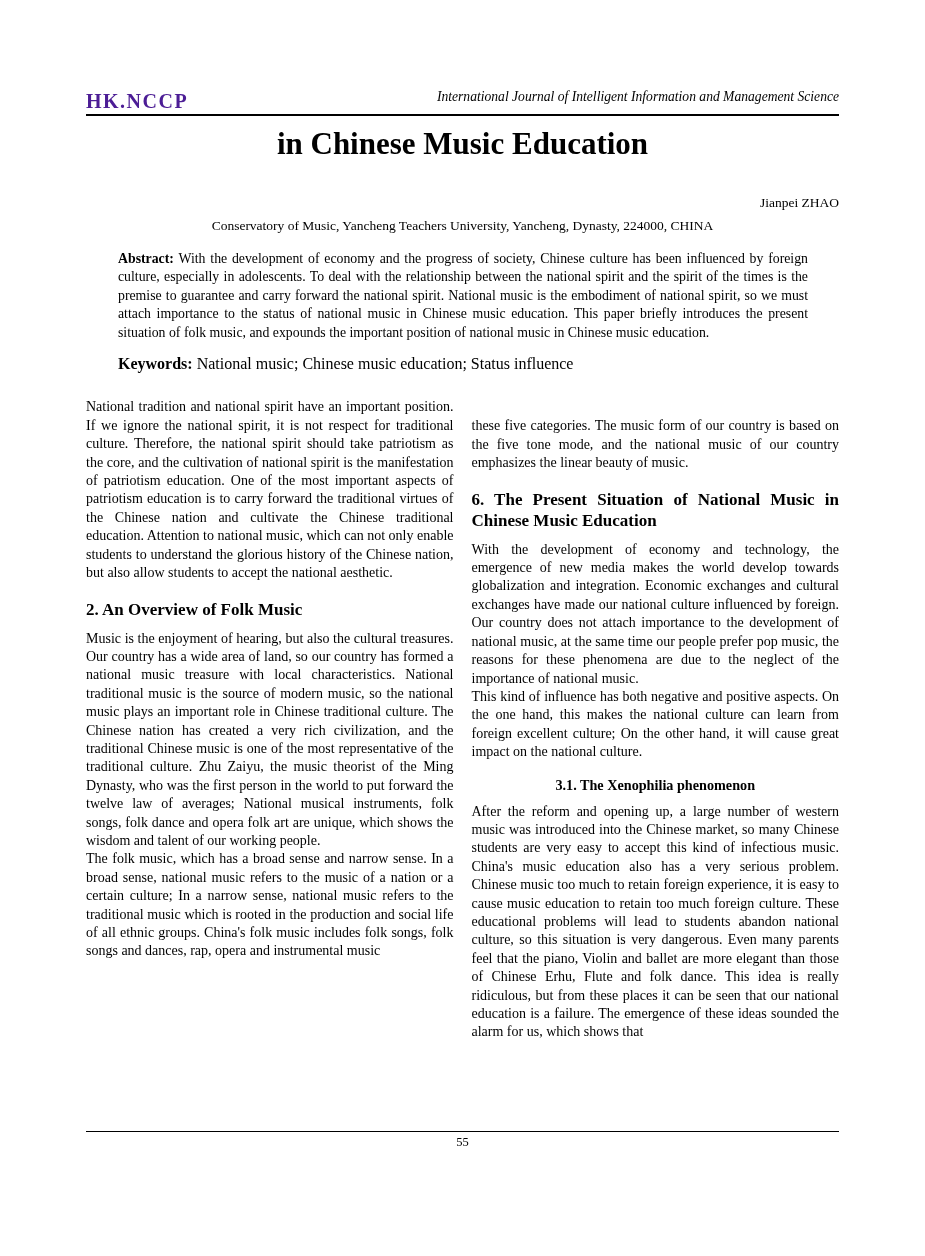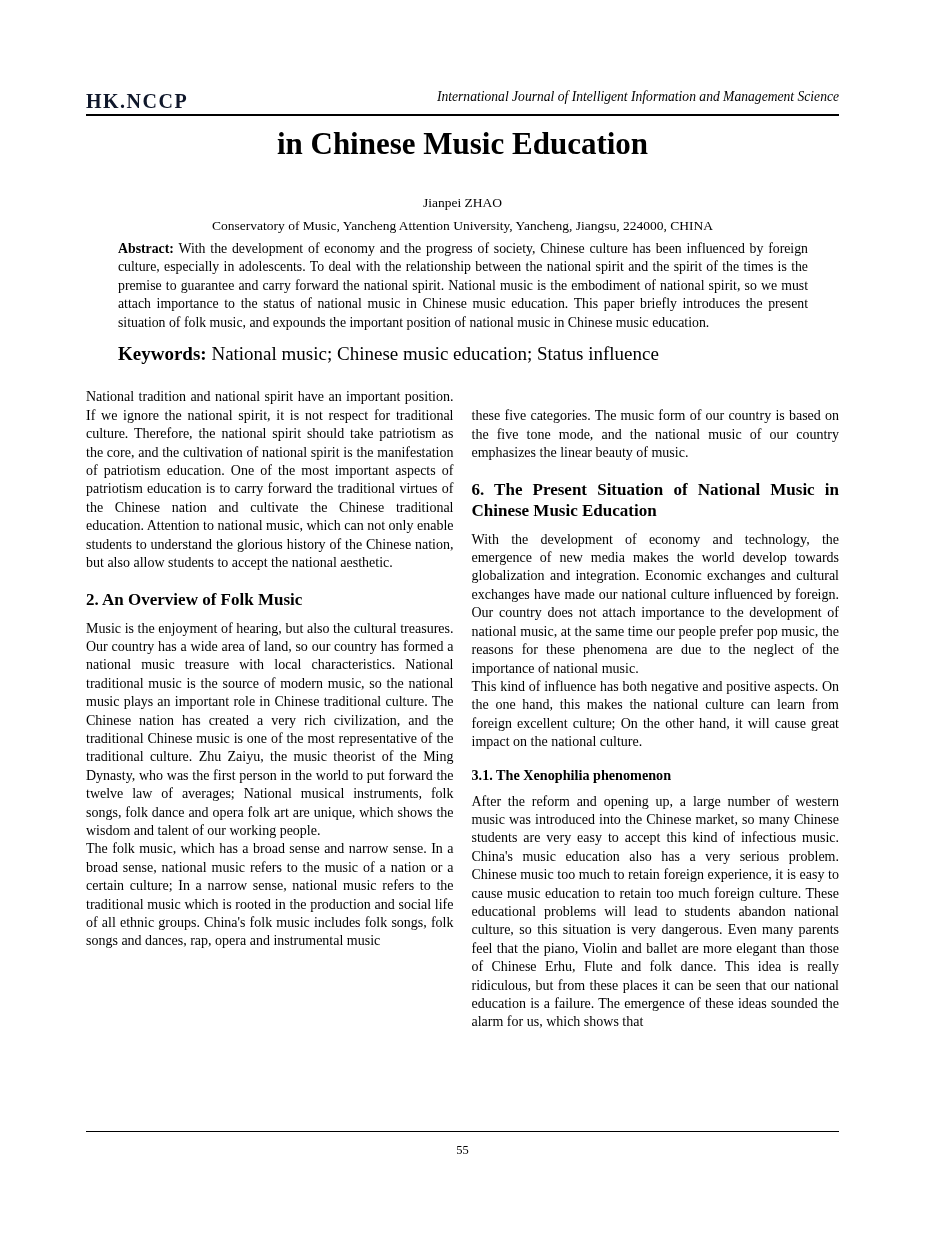--- a/index.html
+++ b/index.html
@@ -50,40 +50,40 @@
   
   .paper-title {
     margin-top: 7px;
     text-align: center;
     font-weight: bold;
     font-size: 31px;
     line-height: 42px;
   }
   .author {
     margin-top: 29px;
-    text-align: center;
+    text-align: right;
     font-size: 13.5px;
     line-height: 17px;
   }
   .affiliation {
     margin-top: 6px;
     text-align: center;
     font-size: 13.5px;
     line-height: 17px;
   }
   
   .abstract {
-    margin: 6px 31px 0 32px;
+    margin: 16px 31px 0 32px;
     font-size: 13.8px;
     line-height: 18.4px;
     text-align: justify;
   }
   .keywords {
     margin: 13px 31px 0 32px;
-    font-size: 19px;
+    font-size: 16px;
     line-height: 18.4px;
   }
   .inline-label { font-weight: bold; }
   
   .columns {
     display: flex;
     gap: 18px;
     margin-top: 25px;
     min-height: 658px;
   }
@@ -97,20 +97,21 @@
     font-weight: bold;
     text-align: justify;
     margin: 16px 0 10px 0;
   }
   .col h2.first { margin-top: 2px; }
   .col h3 {
     font-size: 14.2px;
     line-height: 18px;
     font-weight: bold;
     margin: 14px 0 9px 0;
+    text-align: center;
   }
   .col p {
     font-size: 14px;
     line-height: 18.4px;
     text-align: justify;
     margin: 0;
   }
   .col p.first { margin-top: 19px; }
   
   .footer {
@@ -120,43 +121,43 @@
     width: 753px;
   }
   .footer-rule {
     height: 0;
     border-top: 1.5px solid #000;
   }
   .page-number {
     text-align: center;
     font-size: 12.5px;
     line-height: 16px;
-    margin-top: 10px;
+    margin-top: 2px;
   }
 </style>
 </head>
 <body>
 
 <div class="page">
   <div class="content">
 
     <div class="journal-header">
-      <div class="logo" style="color: #0f172a;">HK.NCCP</div>
+      <div class="logo" style="color: #4c1d95;">HK.NCCP</div>
       <div class="journal-meta">
         <div>International Journal of Intelligent Information and Management Science</div>
       </div>
     </div>
     <div class="header-rule"></div>
 
     <div class="paper-title">
       <div>in Chinese Music Education</div>
     </div>
 
     <div class="author">Jianpei ZHAO</div>
-    <div class="affiliation">Conservatory of Music, Yancheng Attention University, Yancheng, Jiangsu, 224000, CHINA</div>
+    <div class="affiliation">Conservatory of Music, Yancheng Teachers University, Yancheng, Dynasty, 224000, CHINA</div>
 
     <div class="abstract"><span class="inline-label">Abstract:</span><span> With the development of economy and the progress of society, Chinese culture has been influenced by foreign culture, especially in adolescents. To deal with the relationship between the national spirit and the spirit of the times is the premise to guarantee and carry forward the national spirit. National music is the embodiment of national spirit, so we must attach importance to the status of national music in Chinese music education. This paper briefly introduces the present situation of folk music, and expounds the important position of national music in Chinese music education.</span></div>
 
     <div class="keywords"><span class="inline-label">Keywords:</span><span> National music; Chinese music education; Status influence</span></div>
 
     <div class="columns">
       <div class="col">
         <p>National tradition and national spirit have an important position. If we ignore the national spirit, it is not respect for traditional culture. Therefore, the national spirit should take patriotism as the core, and the cultivation of national spirit is the manifestation of patriotism education. One of the most important aspects of patriotism education is to carry forward the traditional virtues of the Chinese nation and cultivate the Chinese traditional education. Attention to national music, which can not only enable students to understand the glorious history of the Chinese nation, but also allow students to accept the national aesthetic.</p>
         <h2>2. An Overview of Folk Music</h2>
         <p>Music is the enjoyment of hearing, but also the cultural treasures. Our country has a wide area of land, so our country has formed a national music treasure with local characteristics. National traditional music is the source of modern music, so the national music plays an important role in Chinese traditional culture. The Chinese nation has created a very rich civilization, and the traditional Chinese music is one of the most representative of the traditional culture. Zhu Zaiyu, the music theorist of the Ming Dynasty, who was the first person in the world to put forward the twelve law of averages; National musical instruments, folk songs, folk dance and opera folk art are unique, which shows the wisdom and talent of our working people.</p>

